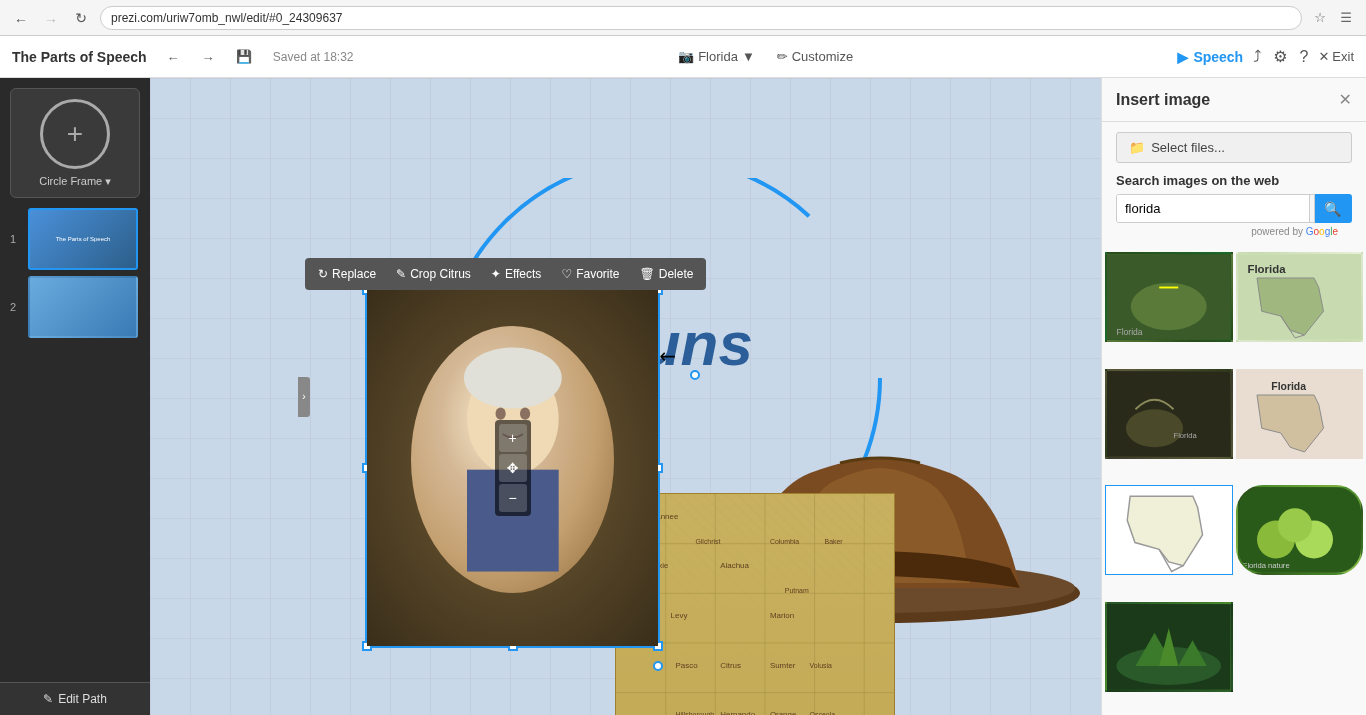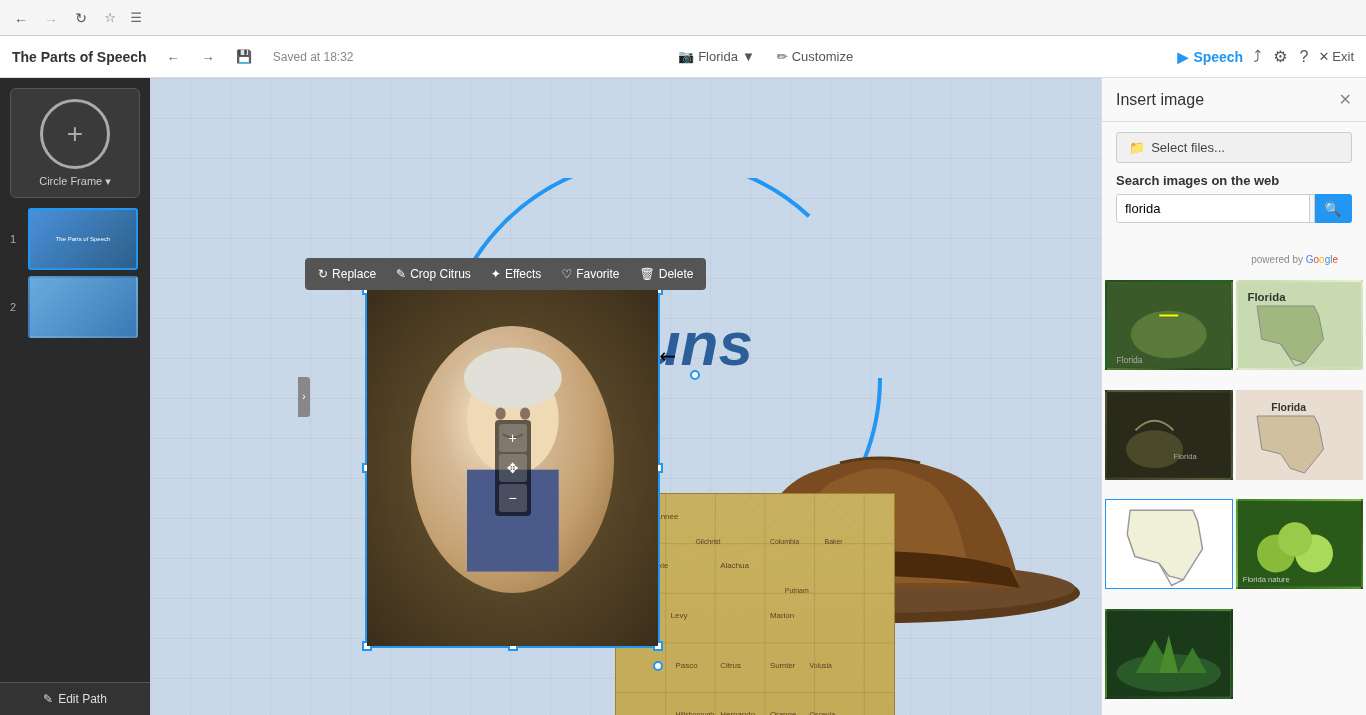--- a/index.html
+++ b/index.html
@@ -362,21 +362,21 @@
     }
     .right-panel-header {
       display: flex;
       align-items: center;
       justify-content: space-between;
       padding: 12px 14px;
       border-bottom: 1px solid #ddd;
     }
     .right-panel-title {
       font-size: 16px;
-      font-weight: normal;
+      font-weight: bold;
       color: #333;
     }
     .close-panel-btn {
       background: none; border: none; cursor: pointer;
       font-size: 16px; color: #888;
     }
     .select-files-btn {
       display: flex;
       align-items: center;
       gap: 6px;
@@ -427,21 +427,20 @@
       background: #2196F3;
       border: none; cursor: pointer;
       padding: 6px 10px;
       color: white; font-size: 14px;
       border-radius: 0 3px 3px 0;
     }
     .powered-by {
       font-size: 10px; color: #888;
       text-align: right;
       padding: 3px 14px 5px;
-      margin-top: 28px;
     }
     .google-blue { color: #4285f4; }
     .google-red { color: #ea4335; }
     .google-yellow { color: #fbbc05; }
     .google-green { color: #34a853; }
 
     
     .image-grid {
       display: grid;
       grid-template-columns: 1fr 1fr;
@@ -459,21 +458,21 @@
       border: 2px solid transparent;
     }
     .grid-img.selected { border-color: #2196F3; }
 
     
     .img-bird { background: linear-gradient(135deg, #5a7a3a 0%, #2a4a1a 40%, #1a6a2a 100%); }
     .img-florida-map { background: linear-gradient(135deg, #dde8cc 0%, #c8dbb0 50%, #e8f0d8 100%); }
     .img-bird2 { background: linear-gradient(135deg, #3a3a2a 0%, #5a5a3a 50%, #2a3a1a 100%); }
     .img-florida2 { background: #e8ddd0; }
     .img-florida3 { background: white; border: 1px solid #ddd; }
-    .img-fruit { background: linear-gradient(135deg, #2a4a1a 0%, #4a8a2a 50%, #8aba4a 100%); }
+    .img-fruit { background: linear-gradient(135deg, #2a4a1a 0%, #4a8a2a 50%, #8aba4a 100%); border-radius: 27px; }
     .img-colorful { background: linear-gradient(135deg, #ff6633 0%, #ffaa00 25%, #33cc66 50%, #3366ff 75%, #cc33ff 100%); }
     .img-nature { background: linear-gradient(135deg, #1a3a1a 0%, #2a5a2a 50%, #4a8a2a 100%); }
 
     
     .collapse-btn {
       position: absolute;
       left: 148px;
       top: 50%;
       transform: translateY(-50%);
       width: 12px; height: 40px;
@@ -508,20 +507,23 @@
       z-index: 10;
     }
   </style>
 </head>
 <body>
 
 <div class="browser-bar">
   <button class="browser-nav-btn">←</button>
   <button class="browser-nav-btn disabled">→</button>
   <button class="browser-nav-btn browser-refresh">↻</button>
+  <div class="address-bar">
+    <span>prezi.com/uriw7omb_nwl/edit/#0_24309637</span>
+  </div>
   <div class="browser-icons">
     <div class="browser-icon">☆</div>
     <div class="browser-icon">☰</div>
   </div>
 </div>
 
 <div class="app-toolbar">
   <span class="app-title">The Parts of Speech</span>
   <button class="toolbar-btn">←</button>
   <button class="toolbar-btn">→</button>

